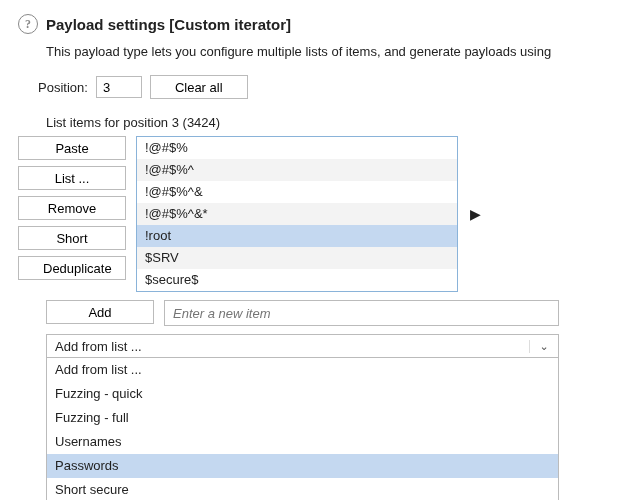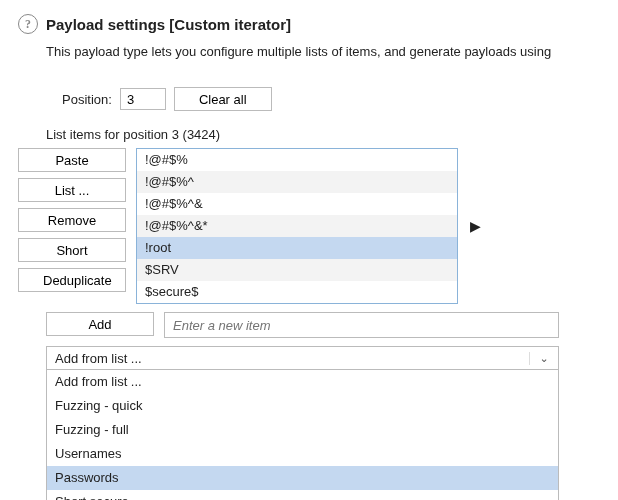--- a/index.html
+++ b/index.html
@@ -33,28 +33,28 @@
     color: #888;
     flex: 0 0 auto;
     font-family: Georgia, serif;
   }
   h2.title {
     margin: 0;
     font-size: 15px;
     font-weight: bold;
   }
   .desc {
-    margin: 10px 0 28px 28px;
+    margin: 10px 0 16px 28px;
     font-size: 13px;
   }
   .position-row {
     display: flex;
     align-items: center;
     gap: 8px;
-    margin-left: 44px;
+    margin-left: 20px;
     margin-bottom: 16px;
   }
   .position-row label { font-size: 13px; }
   .pos-input {
     width: 46px;
     height: 22px;
     border: 1px solid #bbb;
     padding: 0 6px;
     font-size: 13px;
     box-sizing: border-box;

